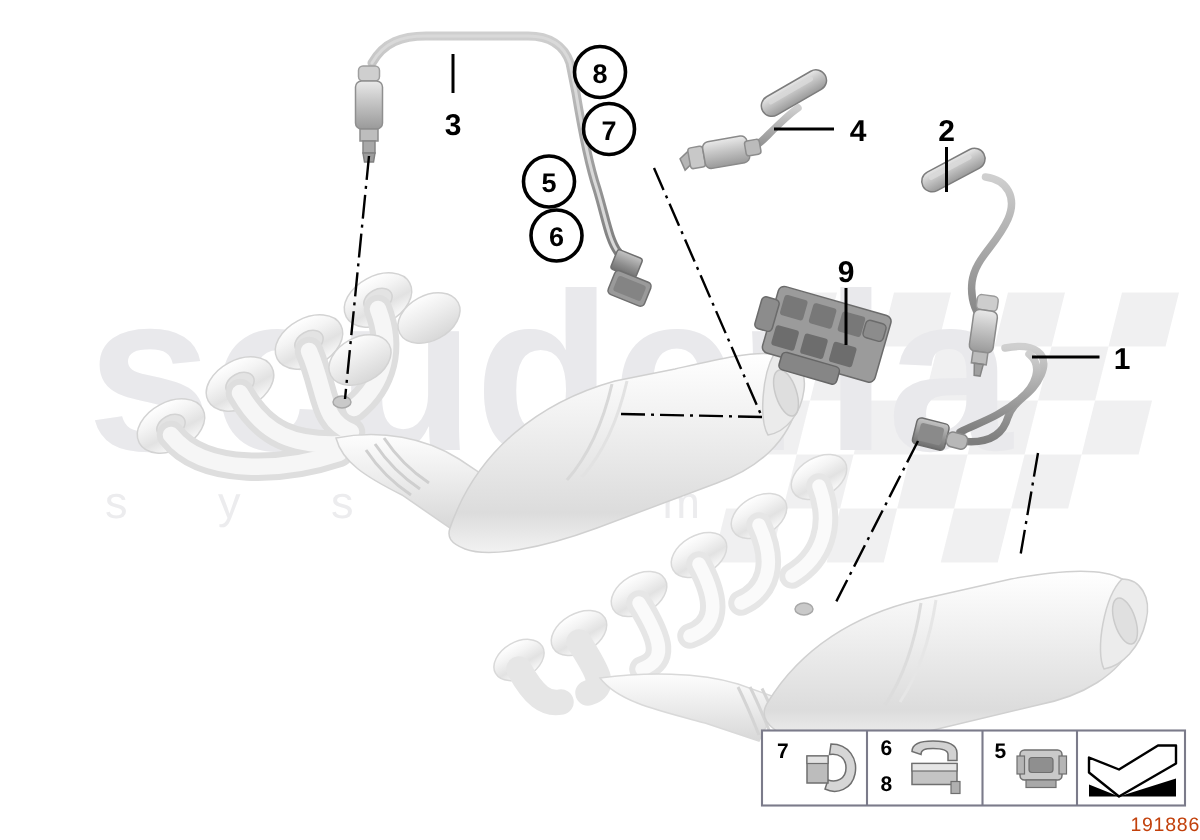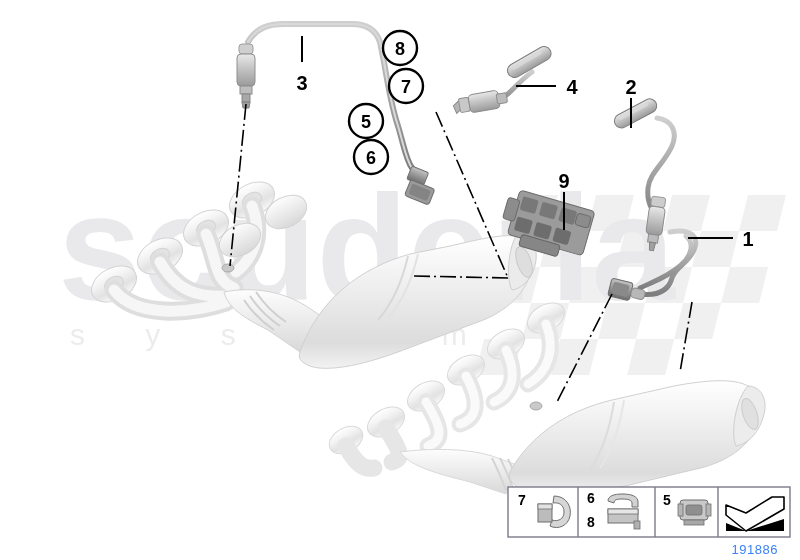--- a/index.html
+++ b/index.html
@@ -25,24 +25,24 @@
     fill:#000000;
   }
   .legend-num{
     font-family:"Liberation Sans", sans-serif;
     font-weight:bold;
     font-size:14px;
     fill:#000000;
   }
   .diagram-id{
     position:absolute;
-    right:22px;bottom:3px;
+    right:0;bottom:3px;
     font-family:"Liberation Sans", sans-serif;
     font-size:13px;
-    color:#3b82f6;
+    color:#c2410c;
     letter-spacing:0.5px;
   }
   .wm-main{
     font-family:"Liberation Sans", sans-serif;
     font-weight:bold;
     font-size:150px;
     fill:#e9e9ec;
   }
   .wm-sub{
     font-family:"Liberation Sans", sans-serif;

